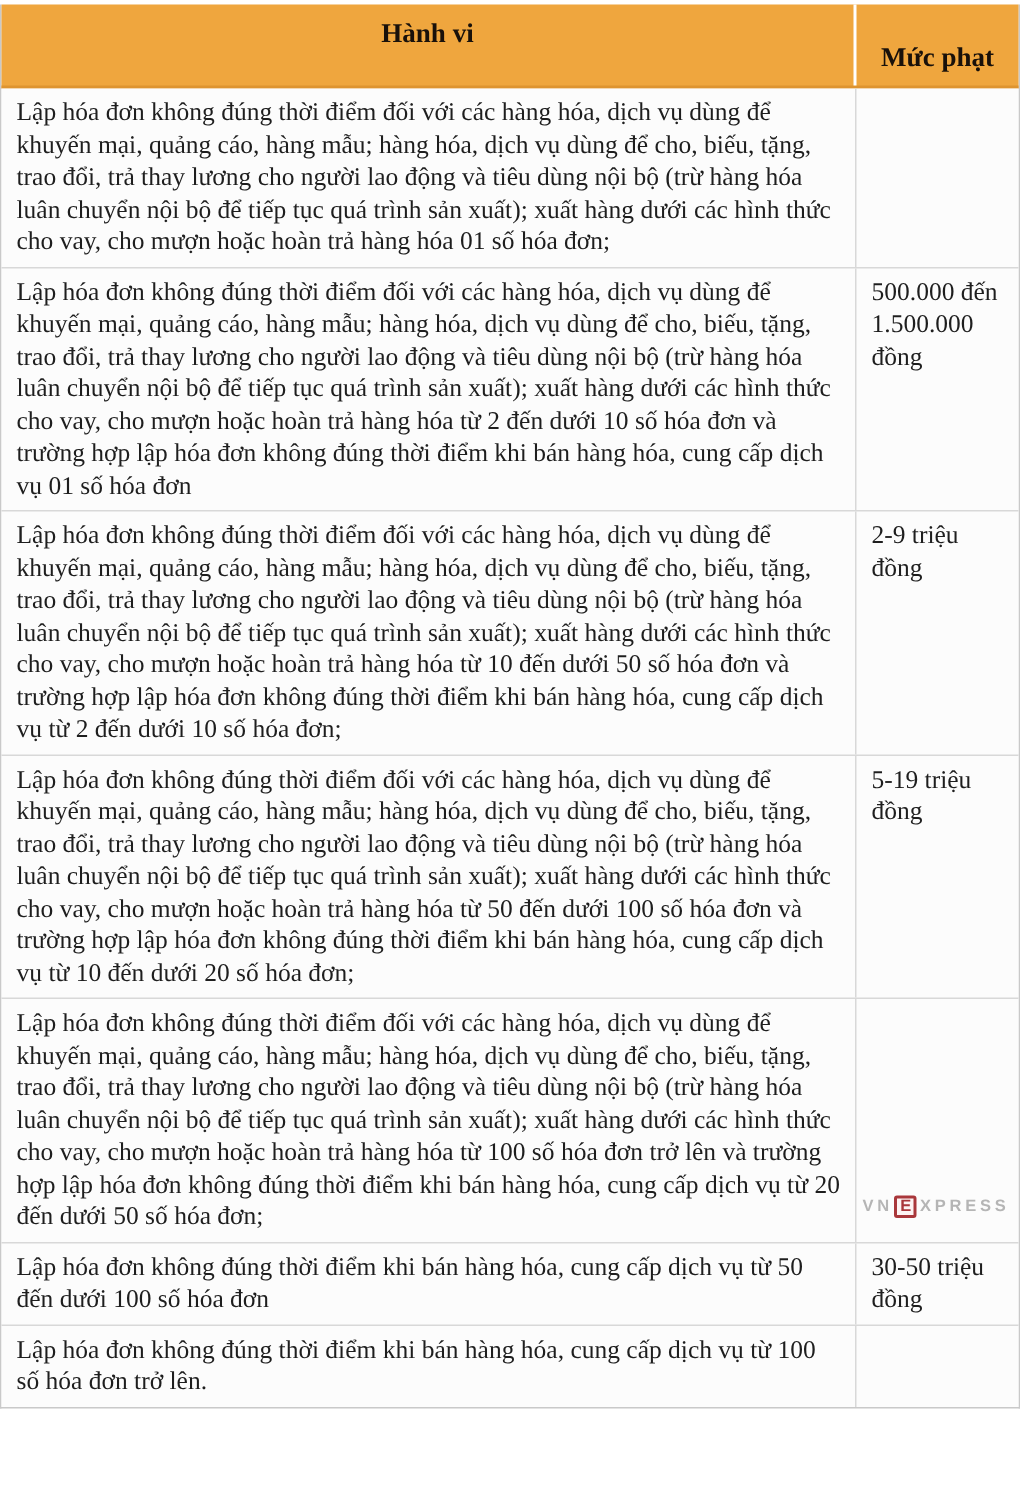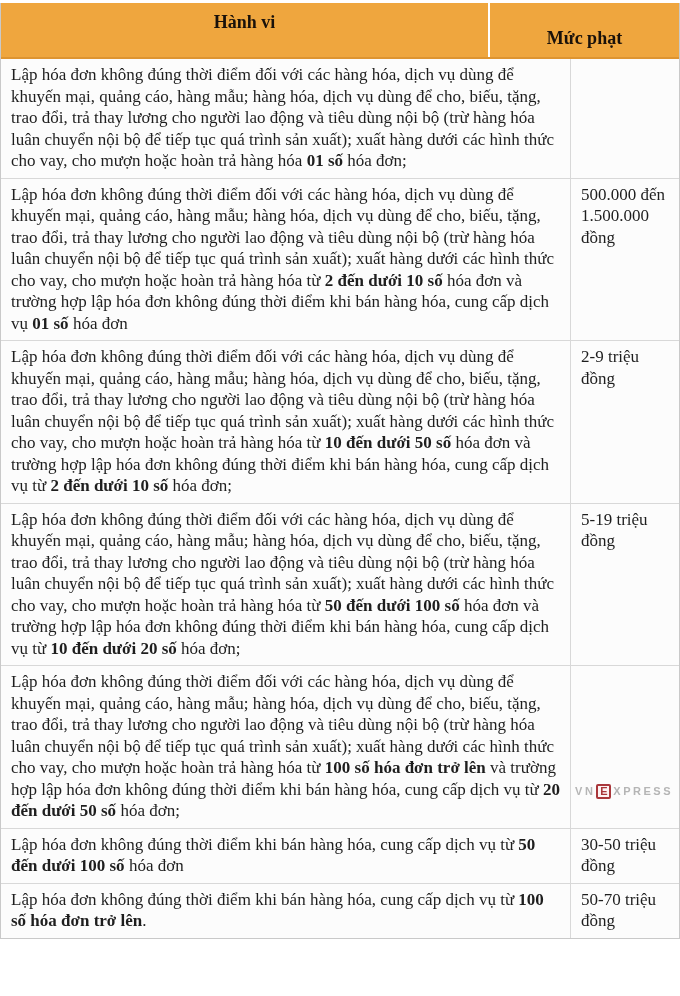--- a/index.html
+++ b/index.html
@@ -11,39 +11,39 @@
 
   .thead { display: flex; background: #efa63e; border-bottom: 2px solid #de9430; }
   .th {
     padding: 8px 10px;
     font-weight: bold;
     font-size: 18px;
     line-height: 22px;
     color: #19110a;
     text-align: center;
   }
-  .th-behavior { width: 489px; border-right: 2px solid #ffffff; }
+  .th-behavior { width: 570px; border-right: 2px solid #ffffff; }
   .th-fine { flex: 1; margin-top: 16px; }
 
   .tr { display: flex; background: #fcfcfc; border-top: 1px solid #d8d8d8; }
   .tr:first-child { border-top: none; }
   .td {
     padding: 5px 10px 6px 10px;
     font-size: 17px;
     line-height: 21.5px;
     color: #1e1e1e;
   }
   .td-behavior { width: 570px; border-right: 1px solid #d8d8d8; }
   .td-fine { flex: 1; position: relative; }
-  .td strong { font-weight: bold; }
+  .td strong { font-weight: normal; }
 
   .watermark {
     position: absolute;
     right: 6px;
-    bottom: 25px;
+    bottom: 12px;
     display: flex;
     align-items: center;
     font-family: "Liberation Sans", "DejaVu Sans", sans-serif;
     font-size: 11px;
     font-weight: bold;
     letter-spacing: 2.5px;
     color: #b5b5b5;
     white-space: nowrap;
     user-select: none;
   }
@@ -110,19 +110,16 @@
 
   <div class="tr">
     <div class="td td-behavior"><span>Lập hóa đơn không đúng thời điểm khi bán hàng hóa, cung cấp dịch vụ từ </span><strong>50 đến dưới 100 số</strong><span> hóa đơn</span></div>
     <div class="td td-fine">
       <span>30-50 triệu đồng</span>
     </div>
   </div>
 
   <div class="tr">
     <div class="td td-behavior"><span>Lập hóa đơn không đúng thời điểm khi bán hàng hóa, cung cấp dịch vụ từ </span><strong>100 số hóa đơn trở lên</strong><span>.</span></div>
-    <div class="td td-fine">
-      <span>50-70 triệu đồng</span>
-    </div>
   </div>
 </div>
   </div>
 </div>
 
 </body></html>

